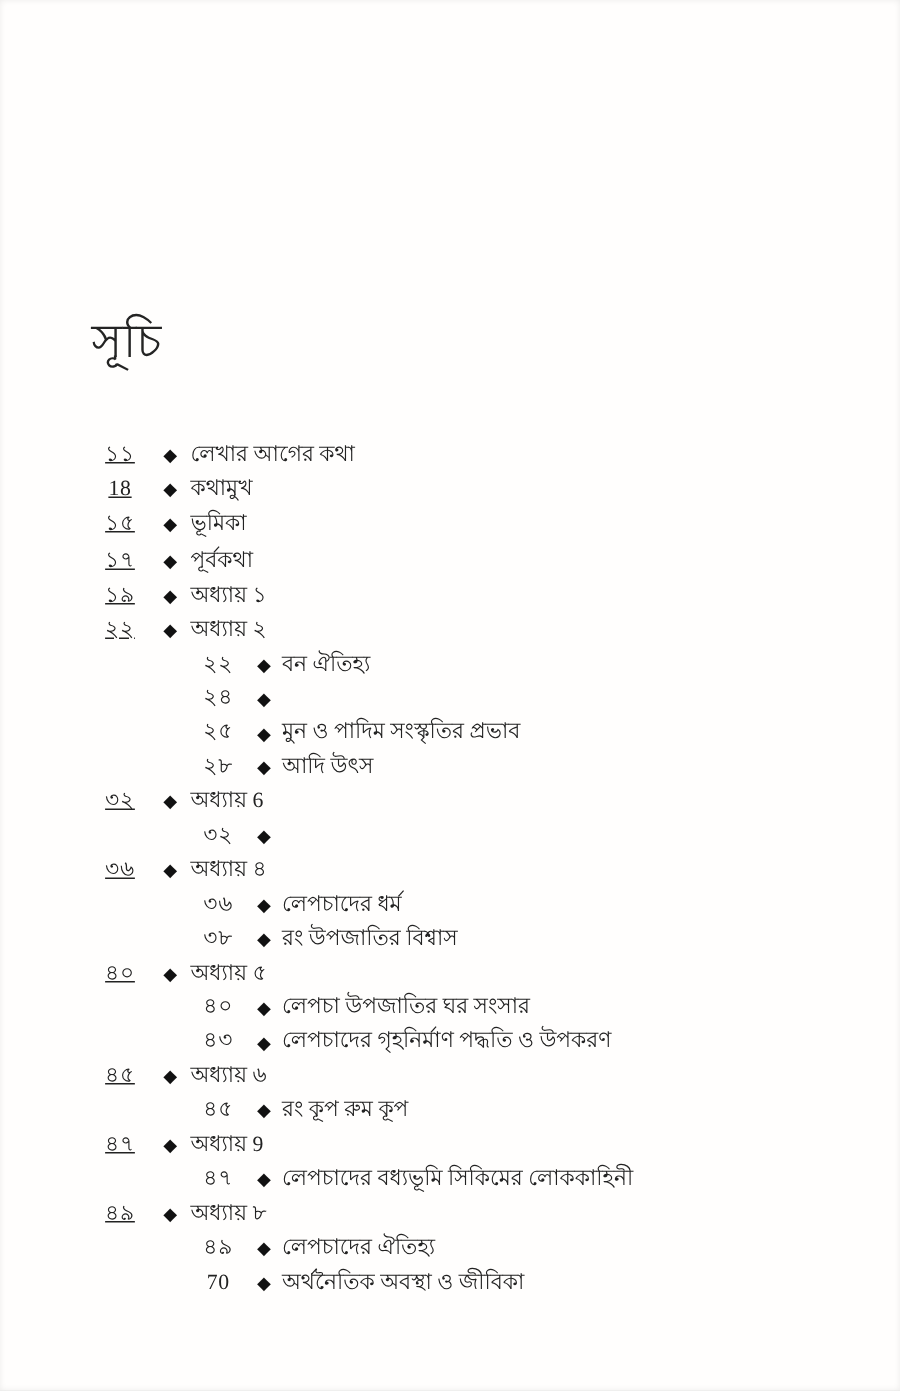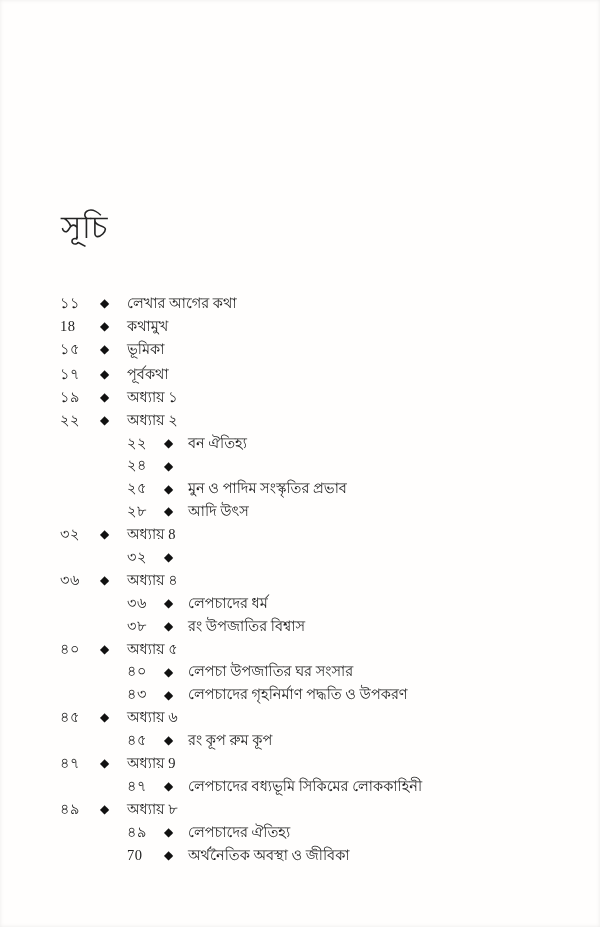--- a/index.html
+++ b/index.html
@@ -10,20 +10,21 @@
   .page {
     position: relative;
     width: 600px;
     height: 927px;
     margin: 0 auto;
     background: #fffefd;
     box-shadow: inset 0 0 4px rgba(0,0,0,0.08);
     overflow: hidden;
     font-family: "Liberation Serif", "DejaVu Serif", serif;
     color: #1f1f1f;
+    text-align: center;
   }
   .title {
     position: absolute;
     left: 61px;
     top: 203px;
     font-size: 31px;
     font-weight: 500;
     letter-spacing: 0.5px;
     color: #242424;
   }
@@ -40,21 +41,21 @@
     font-size: 14.5px;
     line-height: 1;
     color: #222222;
   }
   .row.level1 { padding-left: 60px; }
   .row.level2 { padding-left: 127px; }
   .page-num {
     flex: 0 0 auto;
     letter-spacing: 0.5px;
   }
-  .row.level1 .page-num { width: 40px; }
+  .row.level1 .page-num { width: 40px; text-decoration: underline; }
   .row.level2 .page-num { width: 37px; }
   .bullet {
     flex: 0 0 auto;
     width: 27px;
     font-size: 12px;
     color: #111111;
     font-family: "DejaVu Sans", sans-serif;
   }
   .row.level2 .bullet { width: 24px; }
   .label { white-space: nowrap; }
@@ -126,21 +127,21 @@
 
   <div class="row level2">
     <span class="page-num">২৮</span>
     <span class="bullet">◆</span>
     <span class="label">আদি উৎস</span>
   </div>
 
   <div class="row level1 underline">
     <span class="page-num">৩২</span>
     <span class="bullet">◆</span>
-    <span class="label">অধ্যায় 8</span>
+    <span class="label">অধ্যায় 6</span>
   </div>
 
   <div class="row level2">
     <span class="page-num">৩২</span>
     <span class="bullet">◆</span>
   </div>
 
   <div class="row level1 underline">
     <span class="page-num">৩৬</span>
     <span class="bullet">◆</span>

